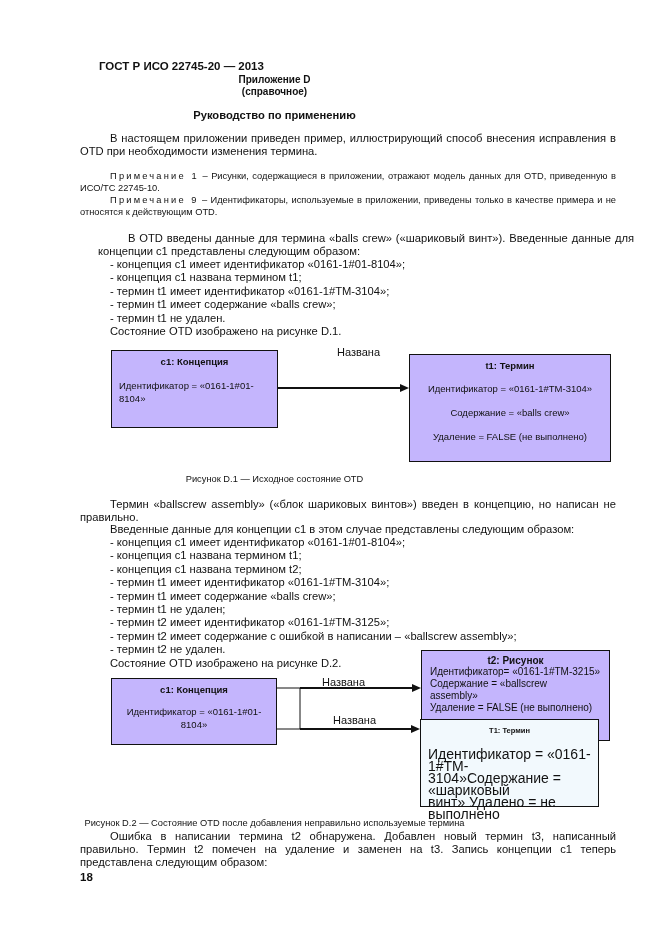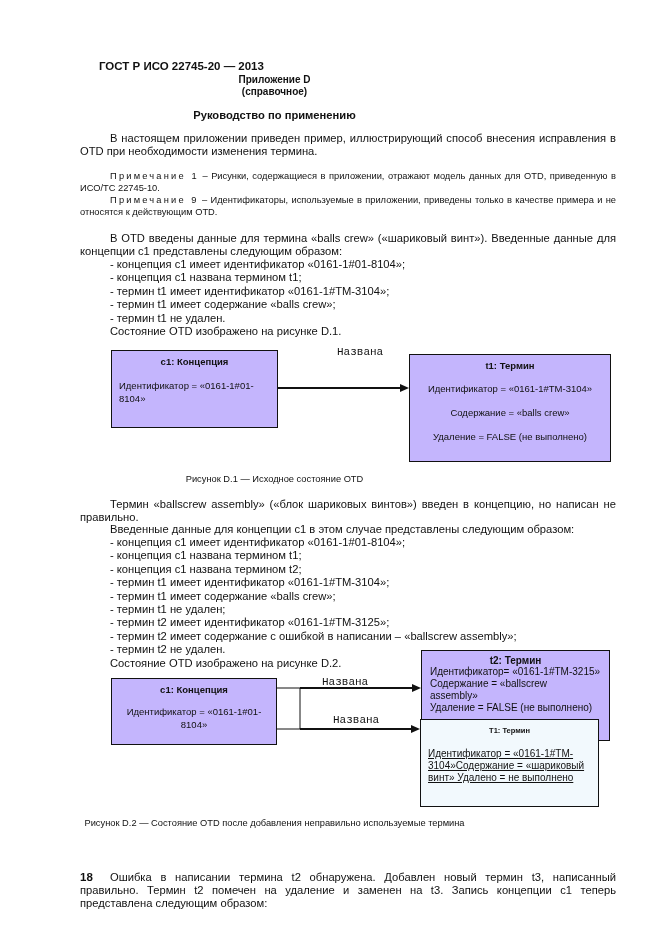--- a/index.html
+++ b/index.html
@@ -12,21 +12,21 @@
   .p { left: 80px; width: 536px; font-size: 11.2px; line-height: 13px; text-align: justify; }
   .indent { text-indent: 30px; }
   .note { left: 80px; width: 536px; font-size: 9.3px; line-height: 12px; text-align: justify; text-indent: 30px; }
   .spaced { letter-spacing: 2.2px; }
   .list { left: 110px; font-size: 11.2px; line-height: 13.4px; }
   .list div { white-space: nowrap; }
   .box { position: absolute; border: 1.5px solid #111; background: #c4b5fd; box-sizing: border-box; }
   .box .title { font-weight: bold; font-size: 9.5px; text-align: center; }
   .box .txt { font-size: 9.5px; line-height: 13px; }
   .cap { font-size: 9.3px; }
-  .lbl { font-size: 11px; font-family: Liberation Mono, monospace; }
+  .lbl { font-size: 11px; }
   svg.wires { position: absolute; left: 0; top: 0; width: 661px; height: 935px; pointer-events: none; }
 </style>
 </head>
 <body>
 
 <svg class="wires" viewBox="0 0 661 935">
 
   <line x1="277" y1="388" x2="402" y2="388" stroke="#111" stroke-width="2"></line>
   <polygon points="409,388 400,384 400,392" fill="#111"></polygon>
 
@@ -43,21 +43,21 @@
 
 <div class="abs center bold" style="top:74px;font-size:10px;">Приложение D</div>
 <div class="abs center bold" style="top:86px;font-size:10px;">(справочное)</div>
 <div class="abs center bold" style="top:109px;font-size:11.2px;">Руководство по применению</div>
 
 <div class="abs p indent" style="top:132px;">В настоящем приложении приведен пример, иллюстрирующий способ внесения исправления в OTD при необходимости изменения термина.</div>
 
 <div class="abs note" style="top:170px;"><span class="spaced">Примечание 1</span><span> – Рисунки, содержащиеся в приложении, отражают модель данных для OTD,  приведенную в ИСО/ТС 22745-10.</span></div>
 <div class="abs note" style="top:194px;"><span class="spaced">Примечание 9</span><span> – Идентификаторы, используемые в приложении, приведены только в качестве примера и не относятся к действующим OTD.</span></div>
 
-<div class="abs p indent" style="top:232px;">В OTD введены данные для термина «balls crew» («шариковый винт»). Введенные данные для концепции с1 представлены следующим образом:</div>
+<div class="abs p indent" style="top:232px;margin-left:18px;">В OTD введены данные для термина «balls crew» («шариковый винт»). Введенные данные для концепции с1 представлены следующим образом:</div>
 <div class="abs list" style="top:258px;">
   <div>- концепция с1 имеет идентификатор «0161-1#01-8104»;</div>
   <div>- концепция с1 названа термином t1;</div>
   <div>- термин t1 имеет идентификатор «0161-1#TM-3104»;</div>
   <div>- термин t1 имеет содержание «balls crew»;</div>
   <div>- термин t1 не удален.</div>
   <div>Состояние OTD изображено на рисунке D.1.</div>
 </div>
 
 <div class="box" style="left:111px;top:350px;width:167px;height:78px;">
@@ -95,33 +95,33 @@
   <div class="title" style="margin-top:5px;">с1: Концепция</div>
   <div class="txt" style="text-align:center;margin-top:10px;">
     <div>Идентификатор = «0161-1#01-</div>
     <div>8104»</div>
   </div>
 </div>
 <div class="abs lbl" style="left:322px;top:676px;">Названа</div>
 <div class="abs lbl" style="left:333px;top:714px;">Названа</div>
 
 <div class="box" style="left:421px;top:650px;width:189px;height:91px;">
-  <div class="title" style="margin-top:4px;font-size:10px;">t2: Термин</div>
+  <div class="title" style="margin-top:4px;font-size:10px;">t2: Рисунок</div>
   <div class="txt" style="margin-left:8px;font-size:10px;line-height:12px;">
     <div>Идентификатор= «0161-1#TM-3215»</div>
     <div>Содержание = «ballscrew</div>
     <div>assembly»</div>
     <div>Удаление = FALSE (не выполнено)</div>
   </div>
 </div>
 <div class="box" style="left:420px;top:719px;width:179px;height:88px;background:#f2f9fd;">
   <div class="title" style="margin-top:6px;font-size:7.5px;">T1: Термин</div>
-  <div class="txt" style="margin:13px 0 0 7px;font-size:10px;line-height:12px;text-decoration:underline;">
+  <div class="txt" style="margin:13px 0 0 7px;font-size:14px;line-height:12px;">
     <div>Идентификатор = «0161-1#TM-</div>
     <div>3104»Содержание = «шариковый</div>
     <div>винт» Удалено = не выполнено</div>
   </div>
 </div>
 <div class="abs center cap" style="top:818px;">Рисунок D.2 — Состояние OTD после добавления неправильно используемые термина</div>
 
-<div class="abs p indent" style="top:830px;margin-top:41px;">Ошибка в написании термина t2 обнаружена. Добавлен новый термин t3, написанный правильно. Термин t2 помечен на удаление и заменен на t3. Запись концепции с1 теперь представлена следующим образом:</div>
+<div class="abs p indent" style="top:830px;">Ошибка в написании термина t2 обнаружена. Добавлен новый термин t3, написанный правильно. Термин t2 помечен на удаление и заменен на t3. Запись концепции с1 теперь представлена следующим образом:</div>
 
 <div class="abs bold" style="left:80px;top:871px;font-size:11.5px;">18</div>
 
 </body></html>

